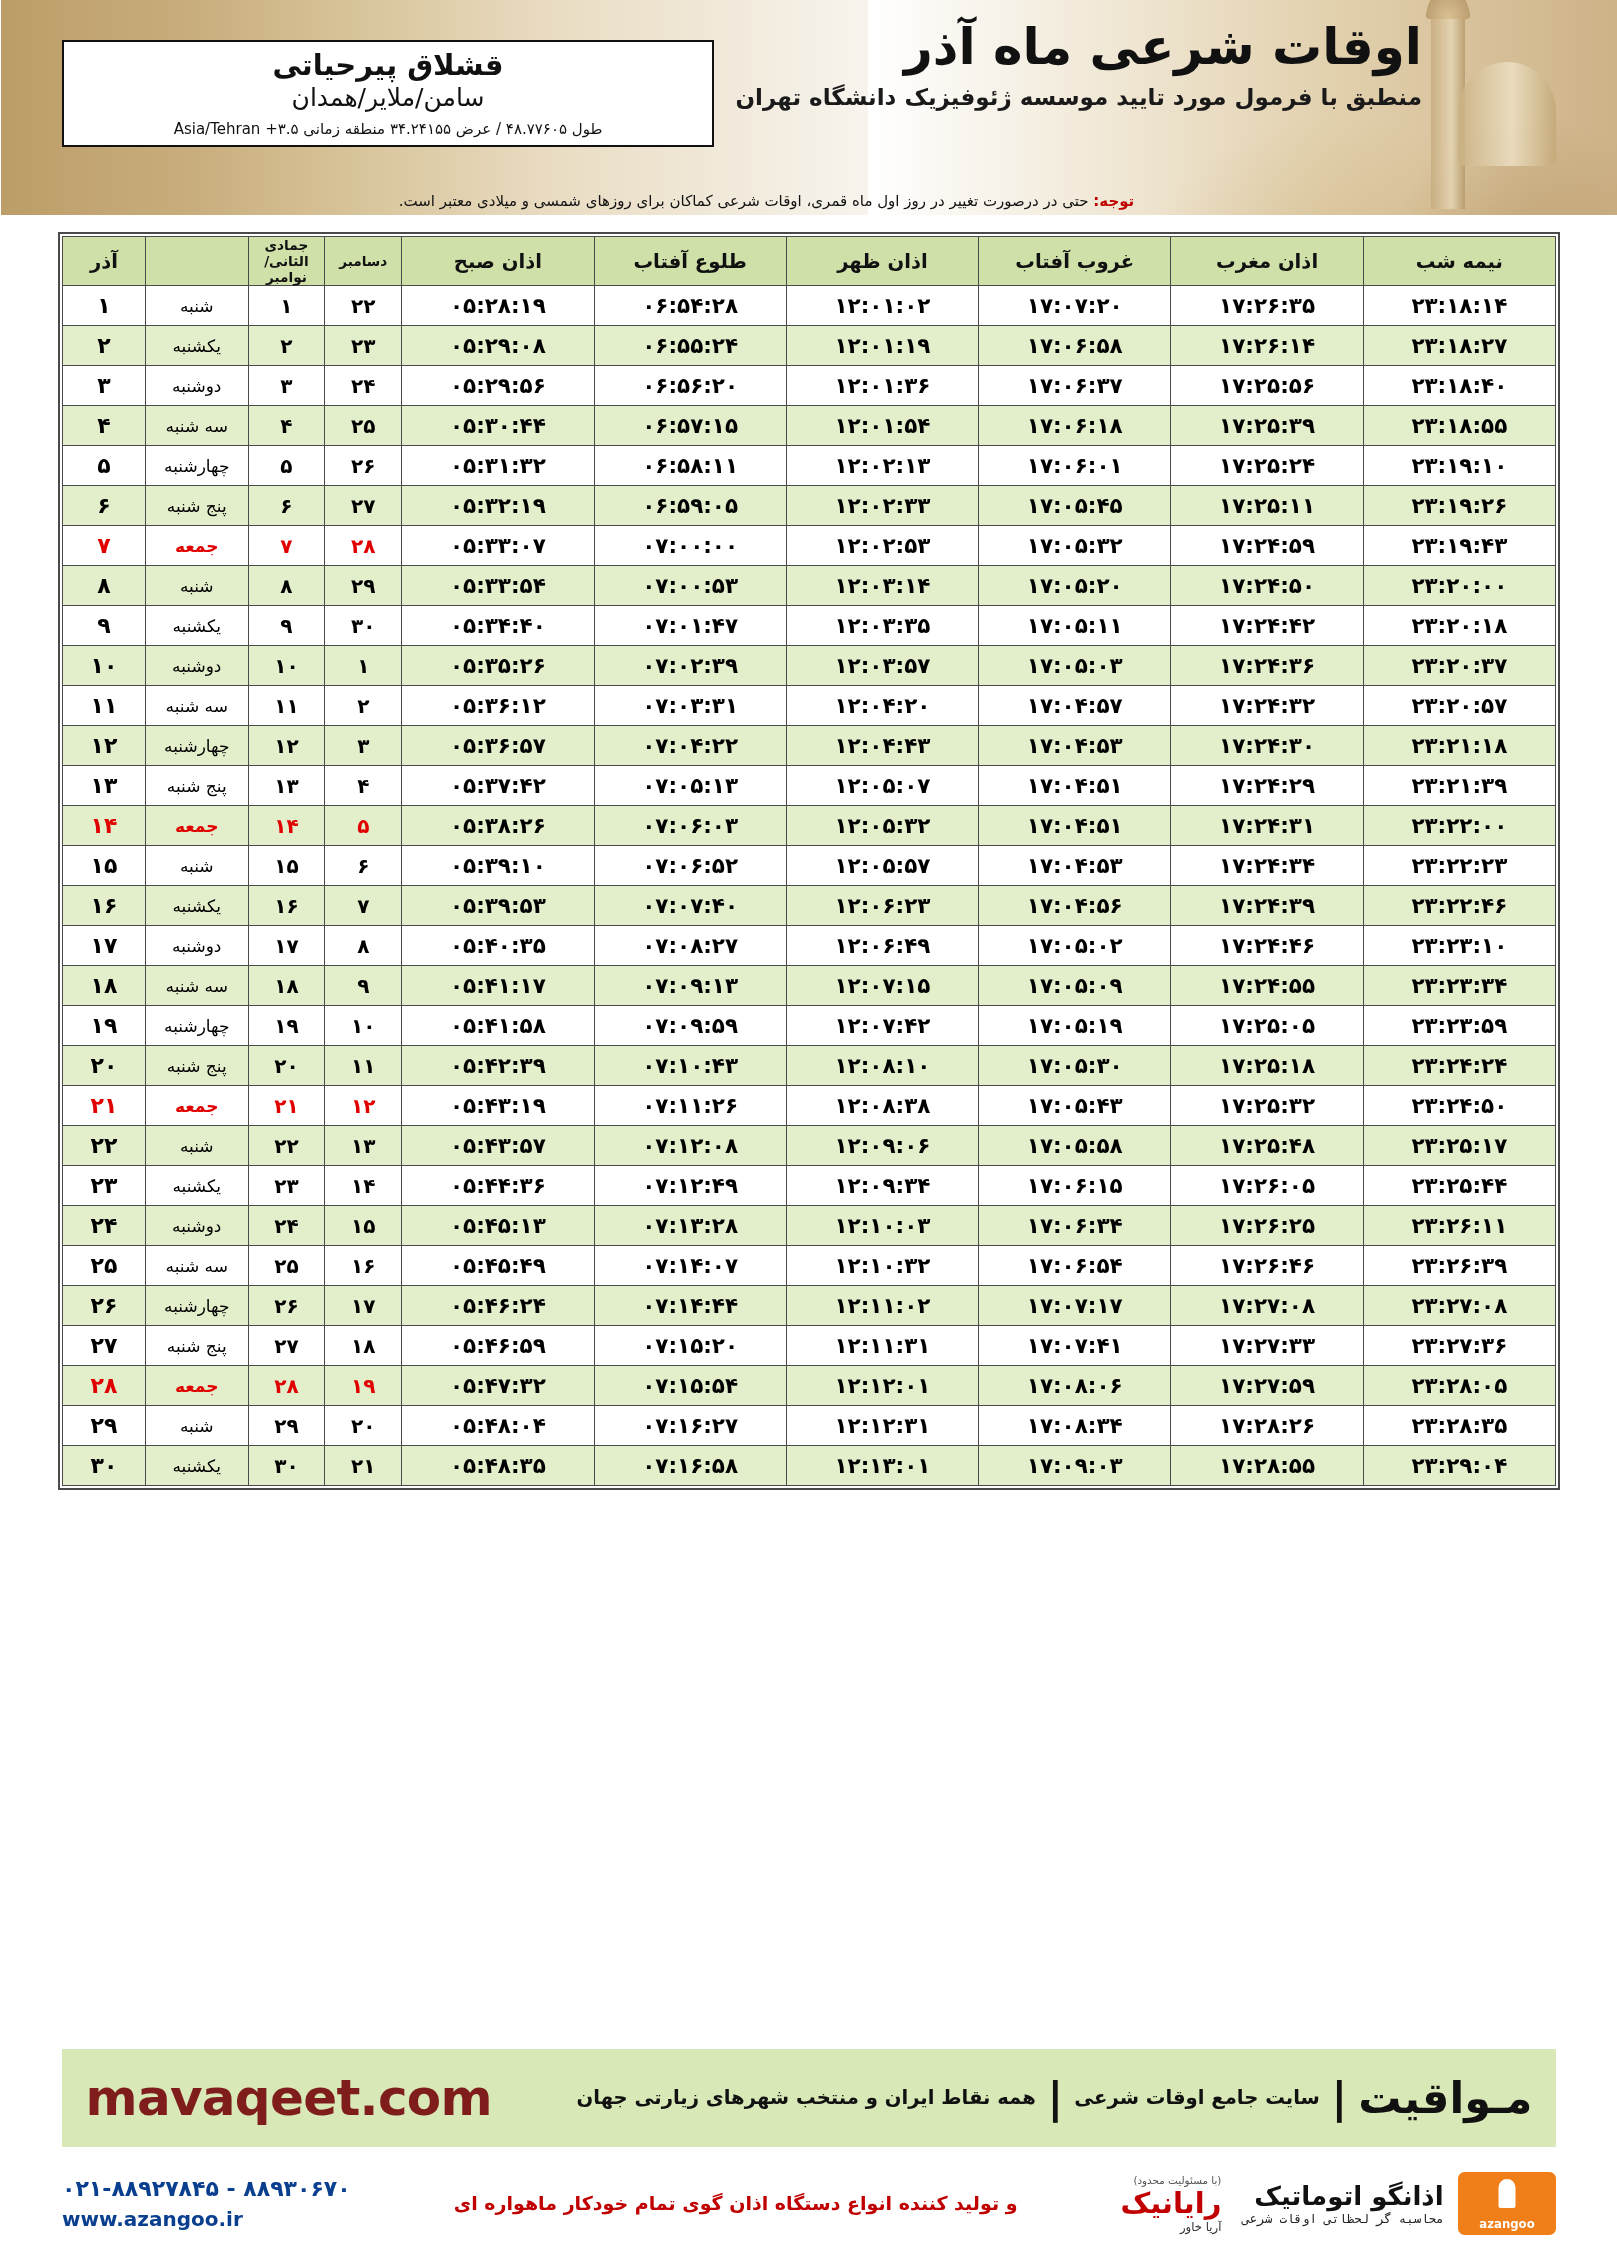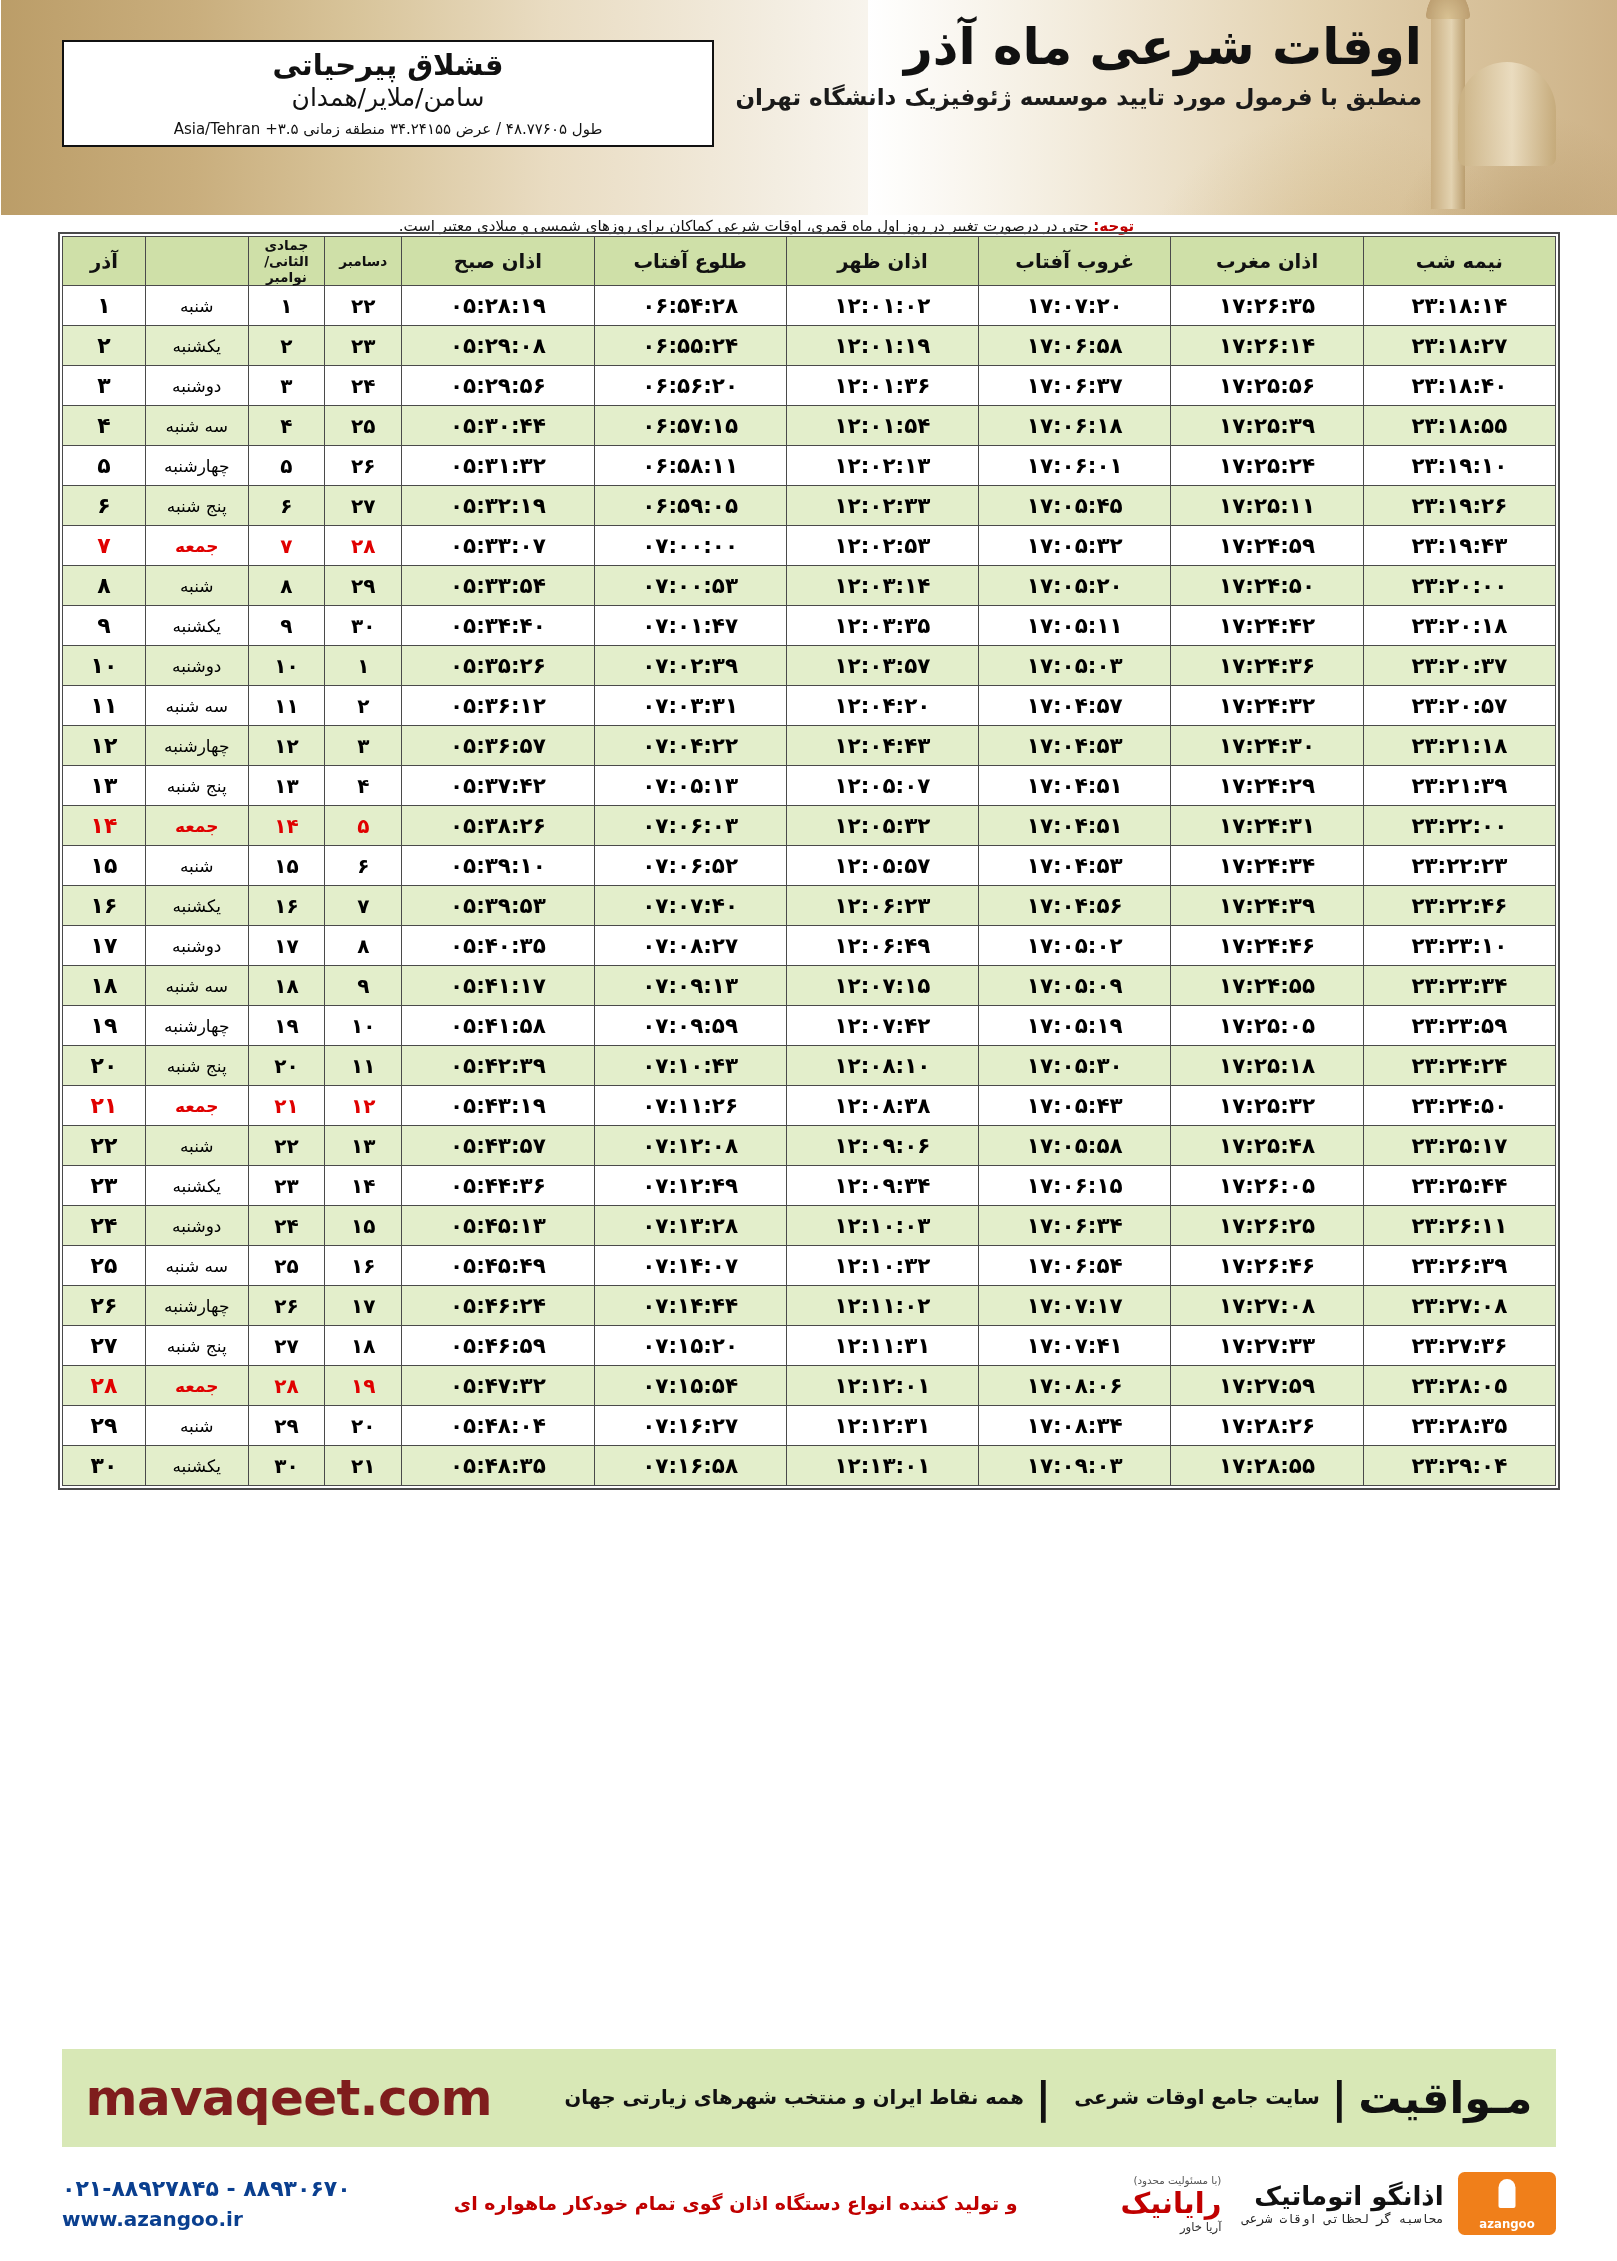--- a/index.html
+++ b/index.html
@@ -67,21 +67,21 @@
     position: absolute; top: 40px; left: 62px; width: 652px;
     border: 2px solid #111; background:#fff; text-align:center; direction: rtl;
     padding: 6.5px 0 7.8px;
   }
   .loc-city { font-size: 29px; font-weight: bold; color:#111; line-height:1.15; }
   .loc-region { font-size: 25px; color:#111; line-height:1.2; margin-top:1.3px;}
   .loc-coords { font-size: 15px; color:#111; margin-top: 6.5px; }
 
   
   .note {
-    position:absolute; top: 217px; left:0; width: 1618px; direction: rtl;
+    position:absolute; top: 192px; left:0; width: 1618px; direction: rtl;
     text-align: center; font-size: 15px; color:#111;
     padding-right: 85px;
   }
   .note b { color:#c00000; }
 
   
   .tablewrap {
     position: absolute; top: 236px; left: 62px; width: 1494px;
   }
   table.cal {
@@ -119,21 +119,21 @@
   .footer {
     position:absolute; left:0; top: 2042px; width:1618px; height: 219px;
     background:#ffffff;
   }
   .footer-band {
     position:absolute; left:62px; top: 6.5px; width: 1494px; height: 98px;
     background: #d8e8b6; display:flex; align-items:center; justify-content:space-between;
     padding: 0 23.5px; direction: rtl;
   }
   .brand-fa { font-size: 43px; font-weight: bold; color:#111; letter-spacing: -0.7px;}
-  .brand-tag { font-size: 19.6px; color:#111; font-weight:600;margin-left:12px; }
+  .brand-tag { font-size: 19.6px; color:#111; font-weight:600; }
   .brand-en { font-size: 50px; color:#7f1d1d; font-weight:bold; direction:ltr; letter-spacing:-0.7px;}
   .footer-bottom {
     position:absolute; left:62px; top: 116px; width: 1494px; height: 91px;
     display:flex; align-items:center; justify-content:space-between; direction: rtl;
   }
   .fb-right { display:flex; align-items:center; gap: 14.4px; }
   .logo-azangoo {
     width: 98px; height: 63px; background:#f07f1a; border-radius:6.5px; position:relative;
     display:flex; align-items:flex-end; justify-content:center; padding-bottom:3.9px;
   }

